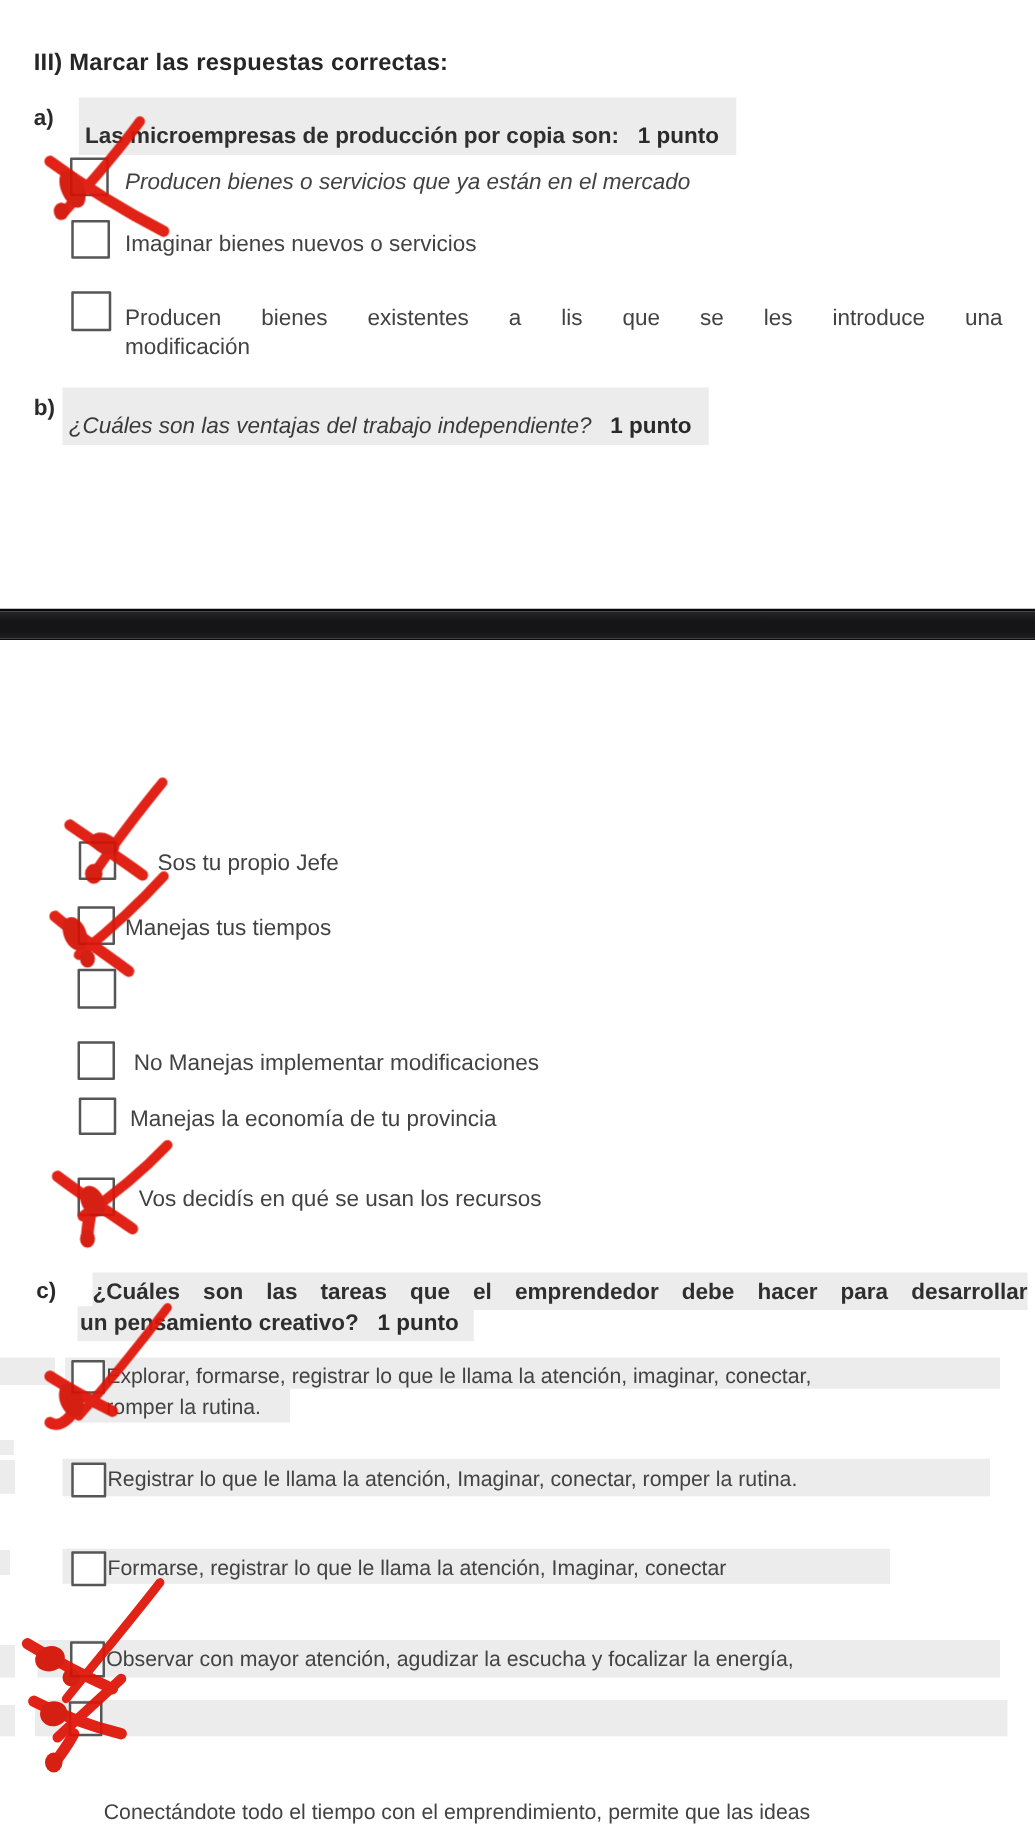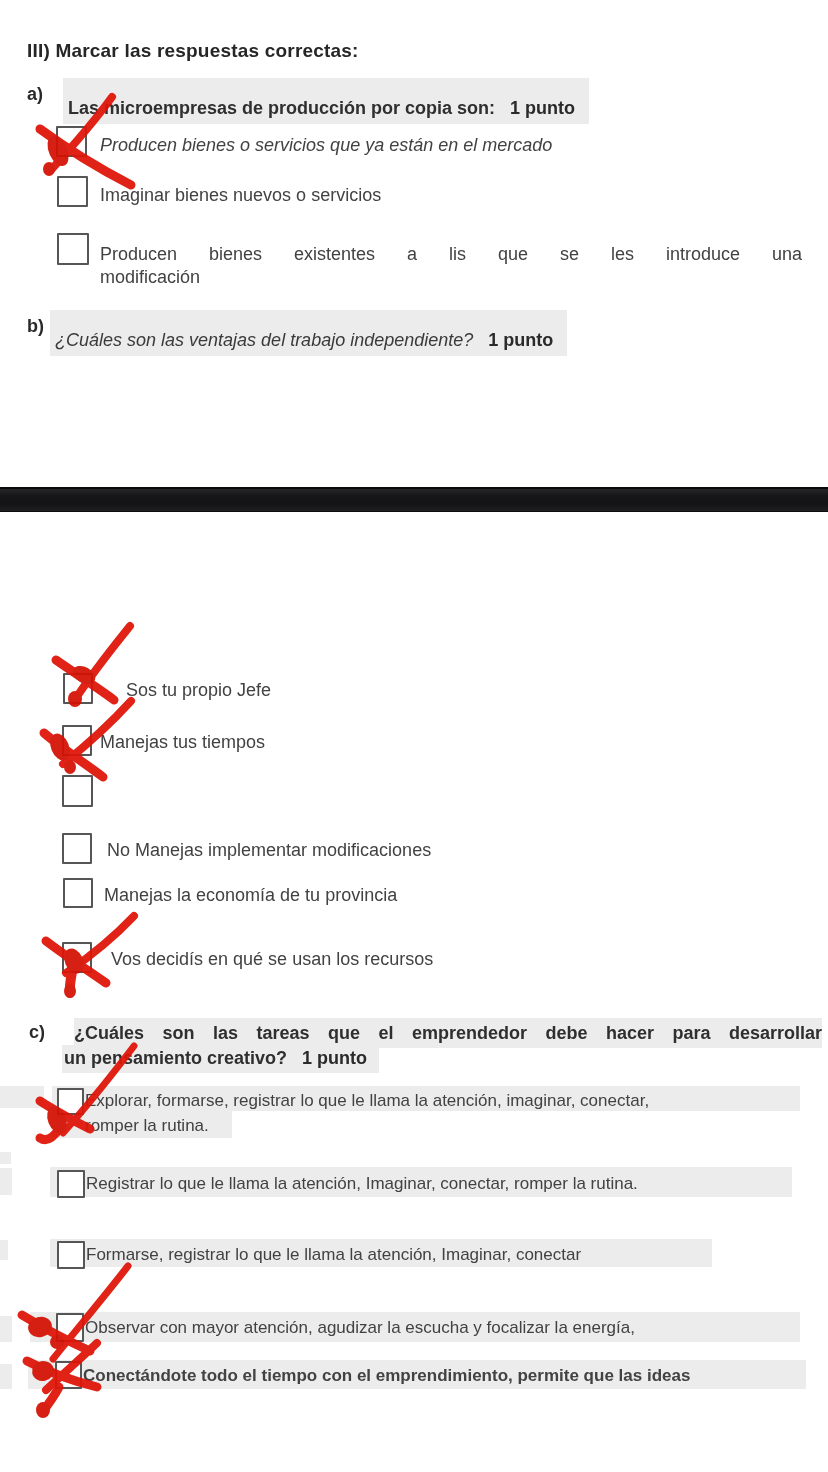--- a/index.html
+++ b/index.html
@@ -117,21 +117,21 @@
   <div class="abs checkbox" style="left:57px;top:1170px;width:28px;height:28px;"></div>
   <span class="abs opt-label-sm" style="left:86px;top:1173px;">Registrar lo que le llama la atención, Imaginar, conectar, romper la rutina.</span>
 
   <div class="abs checkbox" style="left:57px;top:1241px;width:28px;height:28px;"></div>
   <span class="abs opt-label-sm" style="left:86px;top:1244px;">Formarse, registrar lo que le llama la atención, Imaginar, conectar</span>
 
   <div class="abs checkbox" style="left:56px;top:1313px;width:28px;height:29px;"></div>
   <span class="abs opt-label-sm" style="left:85px;top:1317px;">Observar con mayor atención, agudizar la escucha y focalizar la energía,</span>
 
   <div class="abs checkbox" style="left:55px;top:1361px;width:27px;height:28px;"></div>
-  <span class="abs opt-label-sm" style="left:83px;top:1365px;font-weight:bold;">Conectándote todo el tiempo con el emprendimiento, permite que las ideas</span>
+  <span class="abs opt-label-sm" style="left:83px;top:1439px;">Conectándote todo el tiempo con el emprendimiento, permite que las ideas</span>
 
   <svg class="abs marks" width="828" height="1472" viewBox="0 0 828 1472">
     <g stroke="#df1408" fill="none" stroke-linecap="round" opacity="0.94">
       <g>
         <path d="M112,97 C96,119 72,147 50,171" stroke-width="8"></path>
         <path d="M40,129 C66,148 100,169 131,185" stroke-width="9"></path>
         <ellipse cx="58" cy="151" rx="9" ry="16" fill="#d41205" stroke="none" transform="rotate(-24 58 151)"></ellipse>
         <ellipse cx="49" cy="169" rx="6" ry="7" fill="#d41205" stroke="none"></ellipse>
       </g>
       <g>

